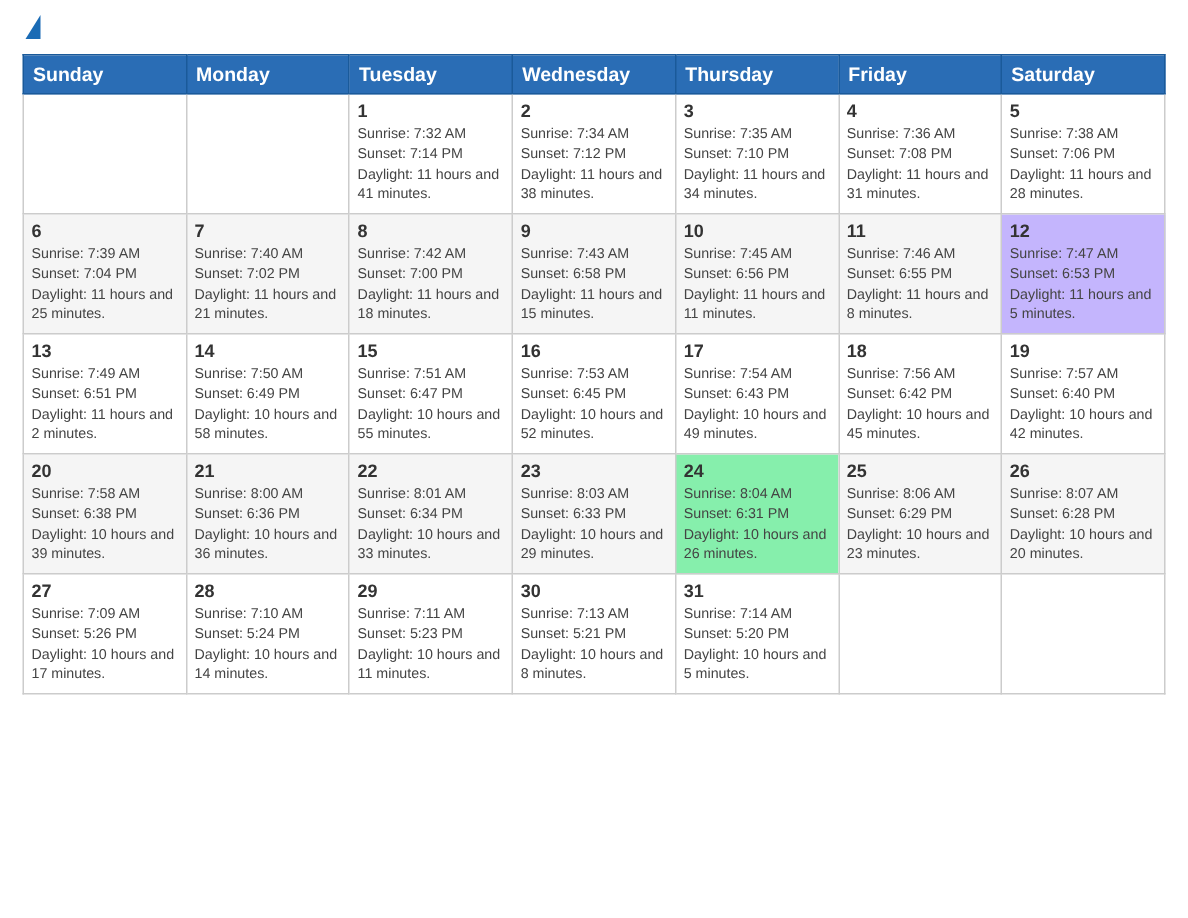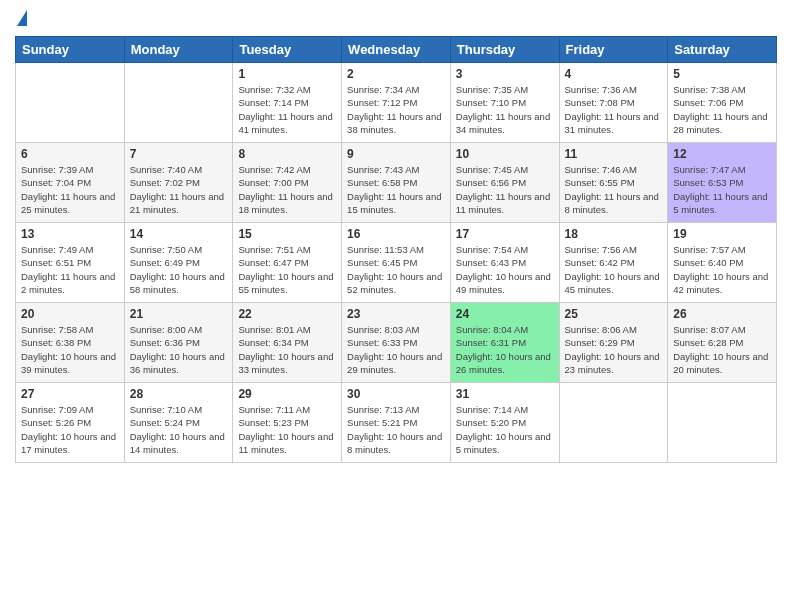--- a/index.html
+++ b/index.html
@@ -230,21 +230,21 @@
 Daylight: 10 hours and 58 minutes.</div>
           </td>
           <td>
             <span class="day-number">15</span>
             <div class="day-detail">Sunrise: 7:51 AM
 Sunset: 6:47 PM
 Daylight: 10 hours and 55 minutes.</div>
           </td>
           <td>
             <span class="day-number">16</span>
-            <div class="day-detail">Sunrise: 11:53 AM
+            <div class="day-detail">Sunrise: 7:53 AM
 Sunset: 6:45 PM
 Daylight: 10 hours and 52 minutes.</div>
           </td>
           <td>
             <span class="day-number">17</span>
             <div class="day-detail">Sunrise: 7:54 AM
 Sunset: 6:43 PM
 Daylight: 10 hours and 49 minutes.</div>
           </td>
           <td>

